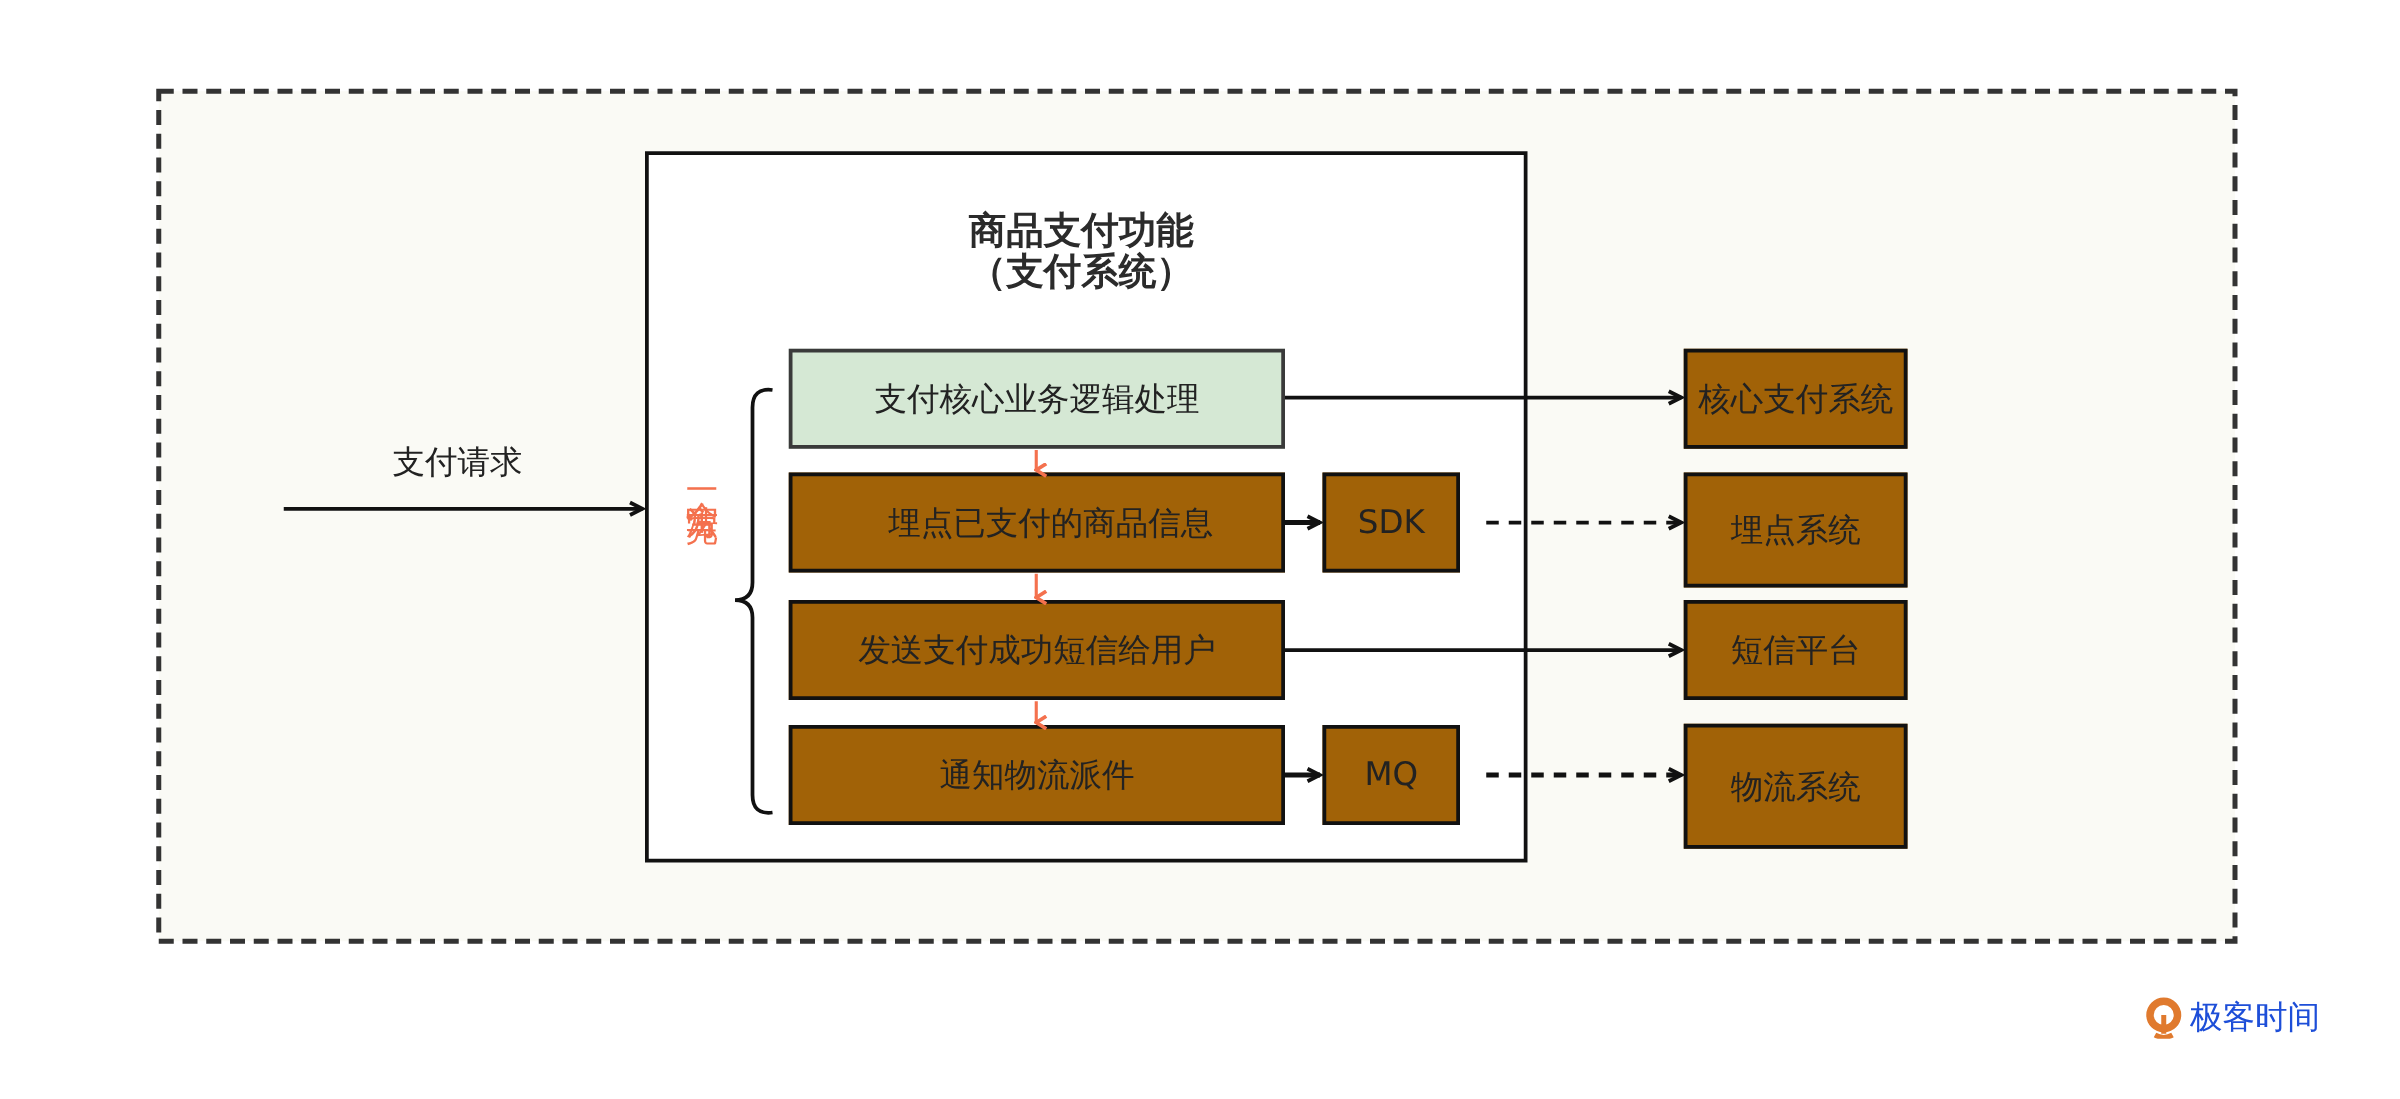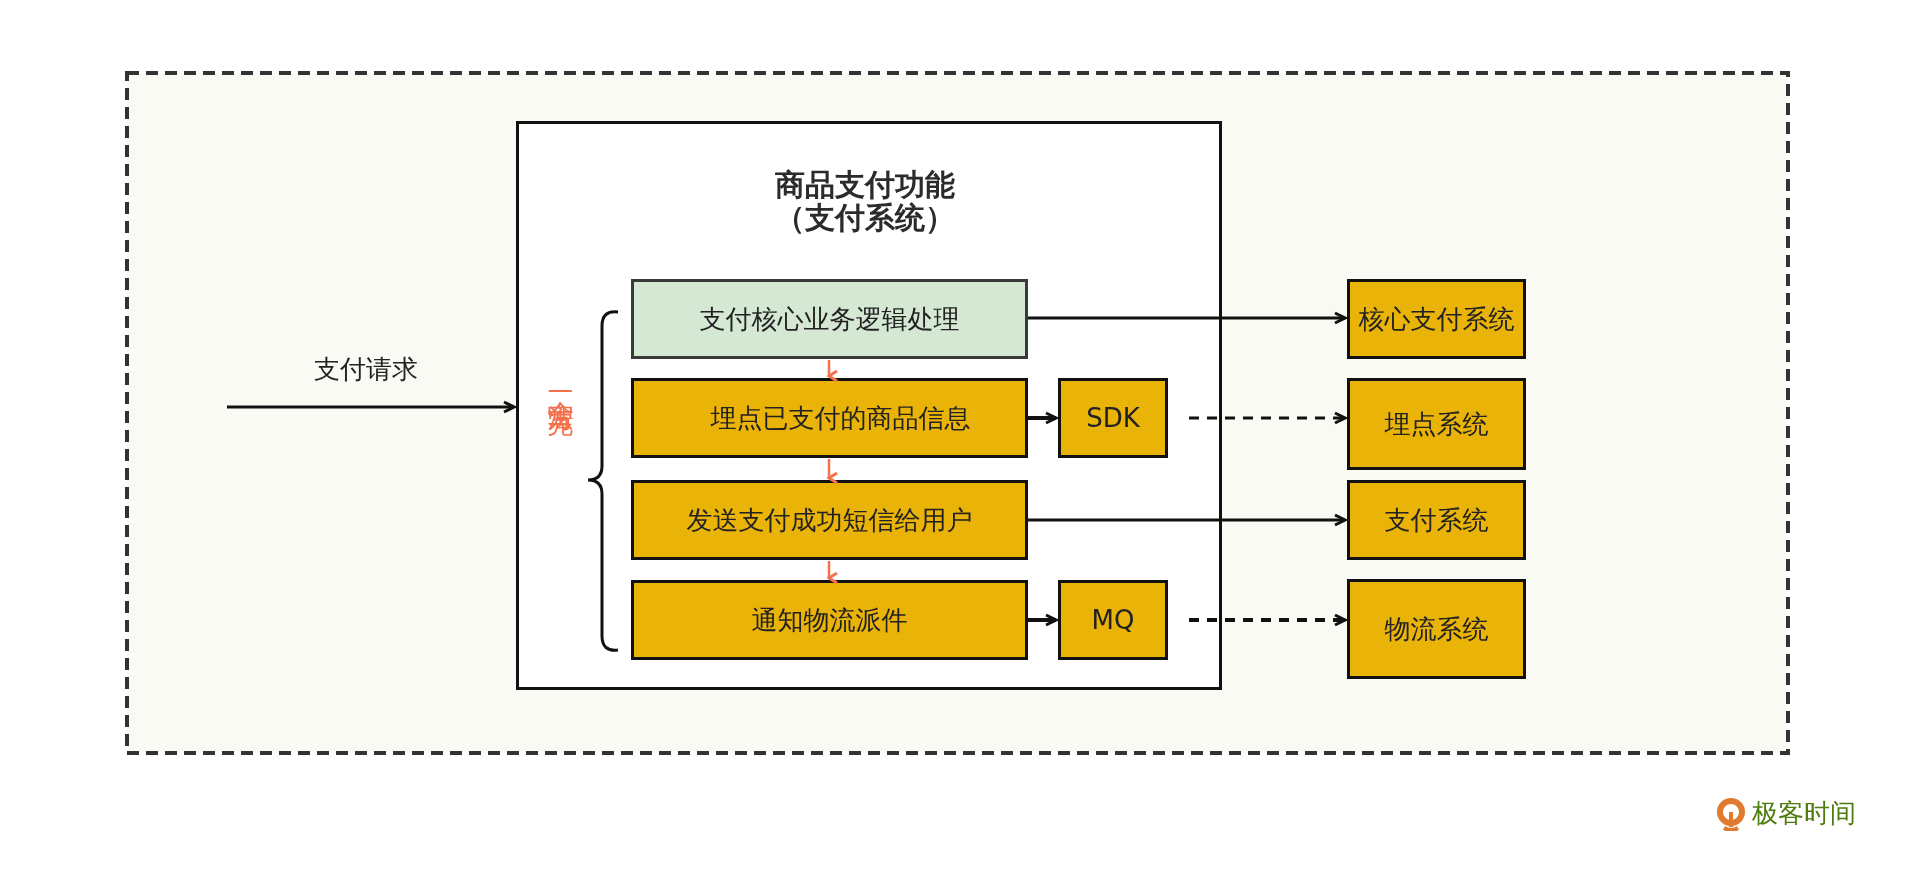--- a/index.html
+++ b/index.html
@@ -4,31 +4,31 @@
 <style>
   html, body { margin: 0; padding: 0; background: #ffffff; }
   body { width: 1920px; height: 879px; position: relative; overflow: hidden;
          font-family: "DejaVu Sans", "Liberation Sans", sans-serif; color: #1a1a1a; }
   #diagram { position: absolute; left: 0; top: 0; }
   .outer-bg { position: absolute; left: 127px; top: 73px; width: 1661px; height: 680px; background: #fafaf5; }
   .main-box { position: absolute; left: 516px; top: 121px; width: 706px; height: 569px;
               background: #ffffff; border: 3px solid #111; box-sizing: border-box; }
   .title { position: absolute; left: 700px; width: 330px; text-align: center;
            font-weight: bold; font-size: 30px; color: #2b2b2b; line-height: 34px; }
-  .box { position: absolute; box-sizing: border-box; border: 3px solid #111; background: #eab308;
+  .box { position: absolute; box-sizing: border-box; border: 3px solid #111; background: #a16207;
          display: flex; align-items: center; justify-content: center; font-size: 26px; color: #222; }
   .box.green { background: #d5e8d4; border-color: #3a3a3a; }
   .step { left: 631px; width: 397px; }
   .mid { left: 1058px; width: 110px; }
   .ext { left: 1347px; width: 179px; }
   .label { position: absolute; font-size: 26px; color: #222; }
   .vert { position: absolute; left: 548px; top: 378px; width: 30px; color: #f4714e; font-size: 26px;
           line-height: 34px; text-align: center; writing-mode: vertical-rl; letter-spacing: 2px; }
   .logo { position: absolute; left: 1716px; top: 796px; display: flex; align-items: center; gap: 6px; }
-  .logo-text { font-size: 26px; color: #4d7c0f; }
+  .logo-text { font-size: 26px; color: #1d4ed8; }
 </style>
 </head>
 <body>
 
 <div class="outer-bg"></div>
 
 <svg id="diagram" width="1920" height="879">
   <defs>
     <marker id="arrow-black" markerWidth="14" markerHeight="14" refX="12" refY="7" orient="auto" markerUnits="userSpaceOnUse">
       <path d="M2,2 L12,7 L2,12" fill="none" stroke="#111" stroke-width="3"></path>
@@ -69,21 +69,21 @@
   <span>MQ</span>
 </div>
 
 <div class="box ext" style="top:279px; height:80px;">
   <span>核心支付系统</span>
 </div>
 <div class="box ext" style="top:378px; height:92px;">
   <span>埋点系统</span>
 </div>
 <div class="box ext" style="top:480px; height:80px;">
-  <span>支付系统</span>
+  <span>短信平台</span>
 </div>
 <div class="box ext" style="top:579px; height:100px;">
   <span>物流系统</span>
 </div>
 
 <svg width="1920" height="879" style="position:absolute;left:0;top:0;pointer-events:none;">
   <line x1="227" y1="407" x2="514" y2="407" stroke="#111" stroke-width="3" marker-end="url(#arrow-black)"></line>
   <path d="M618,312 Q602,310 602,326 L602,466 Q602,480 588,480 Q602,480 602,494 L602,636 Q602,652 618,650" fill="none" stroke="#111" stroke-width="3"></path>
   <line x1="829" y1="360" x2="829" y2="376" stroke="#f4714e" stroke-width="2.5" marker-end="url(#arrow-red)"></line>
   <line x1="829" y1="459" x2="829" y2="478" stroke="#f4714e" stroke-width="2.5" marker-end="url(#arrow-red)"></line>

